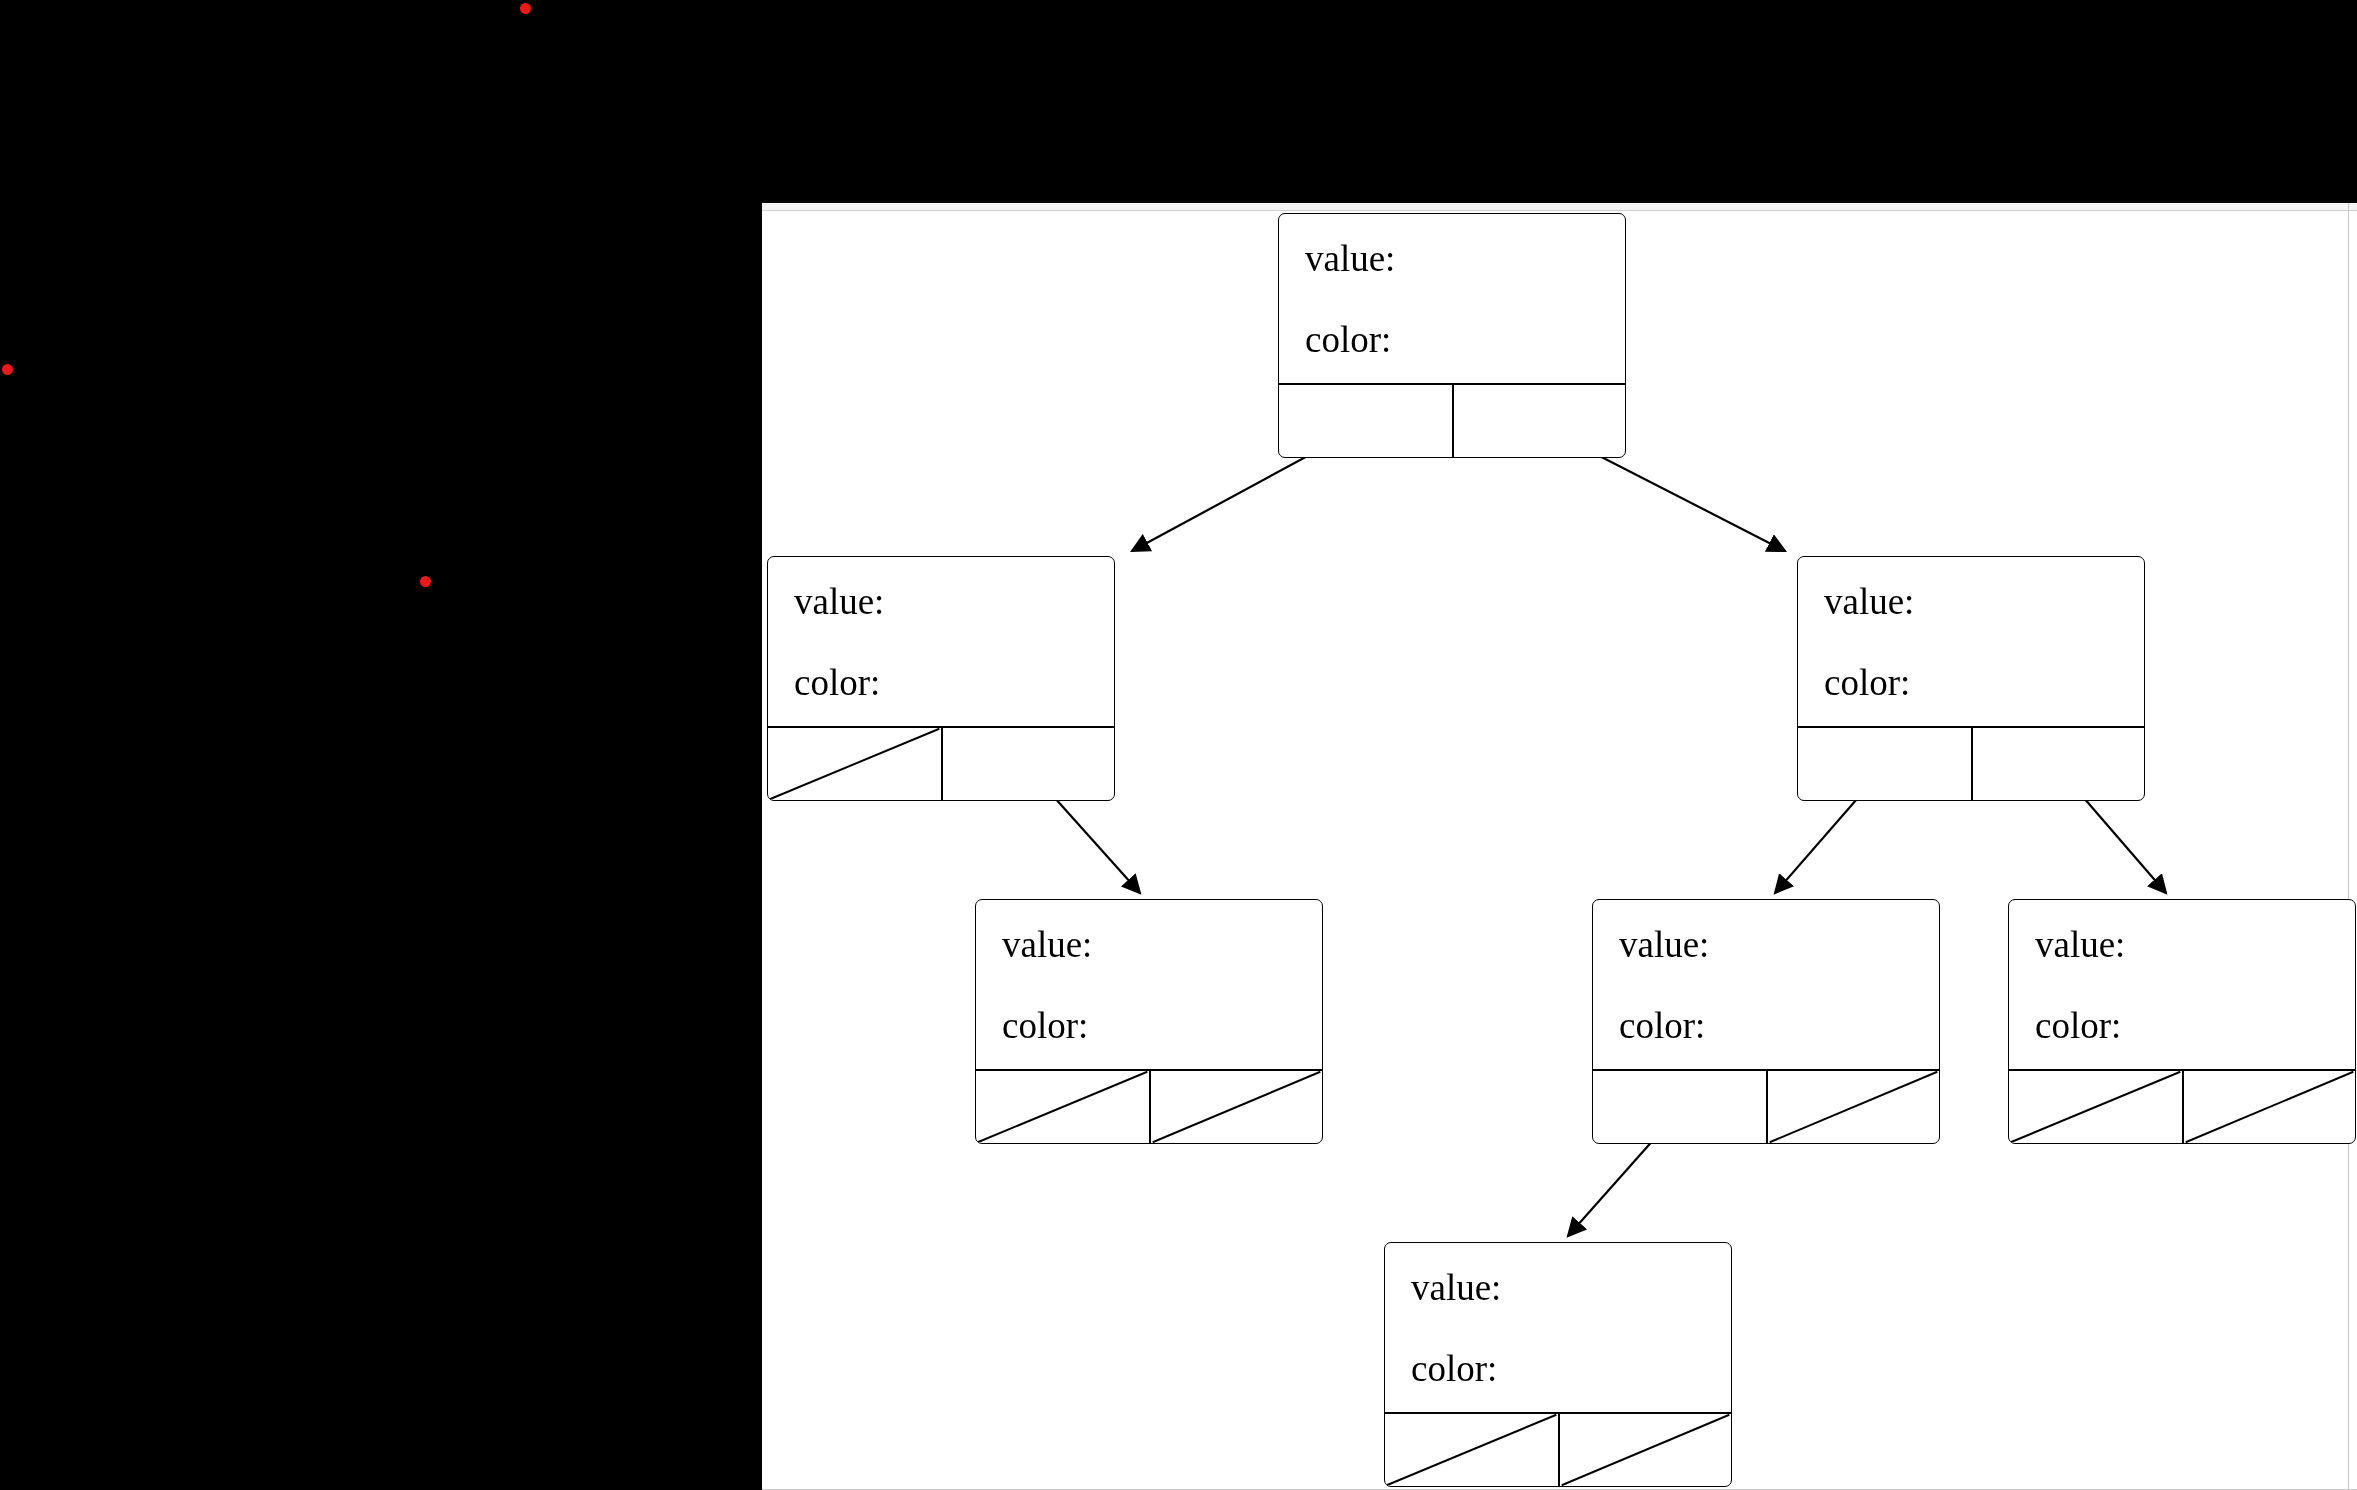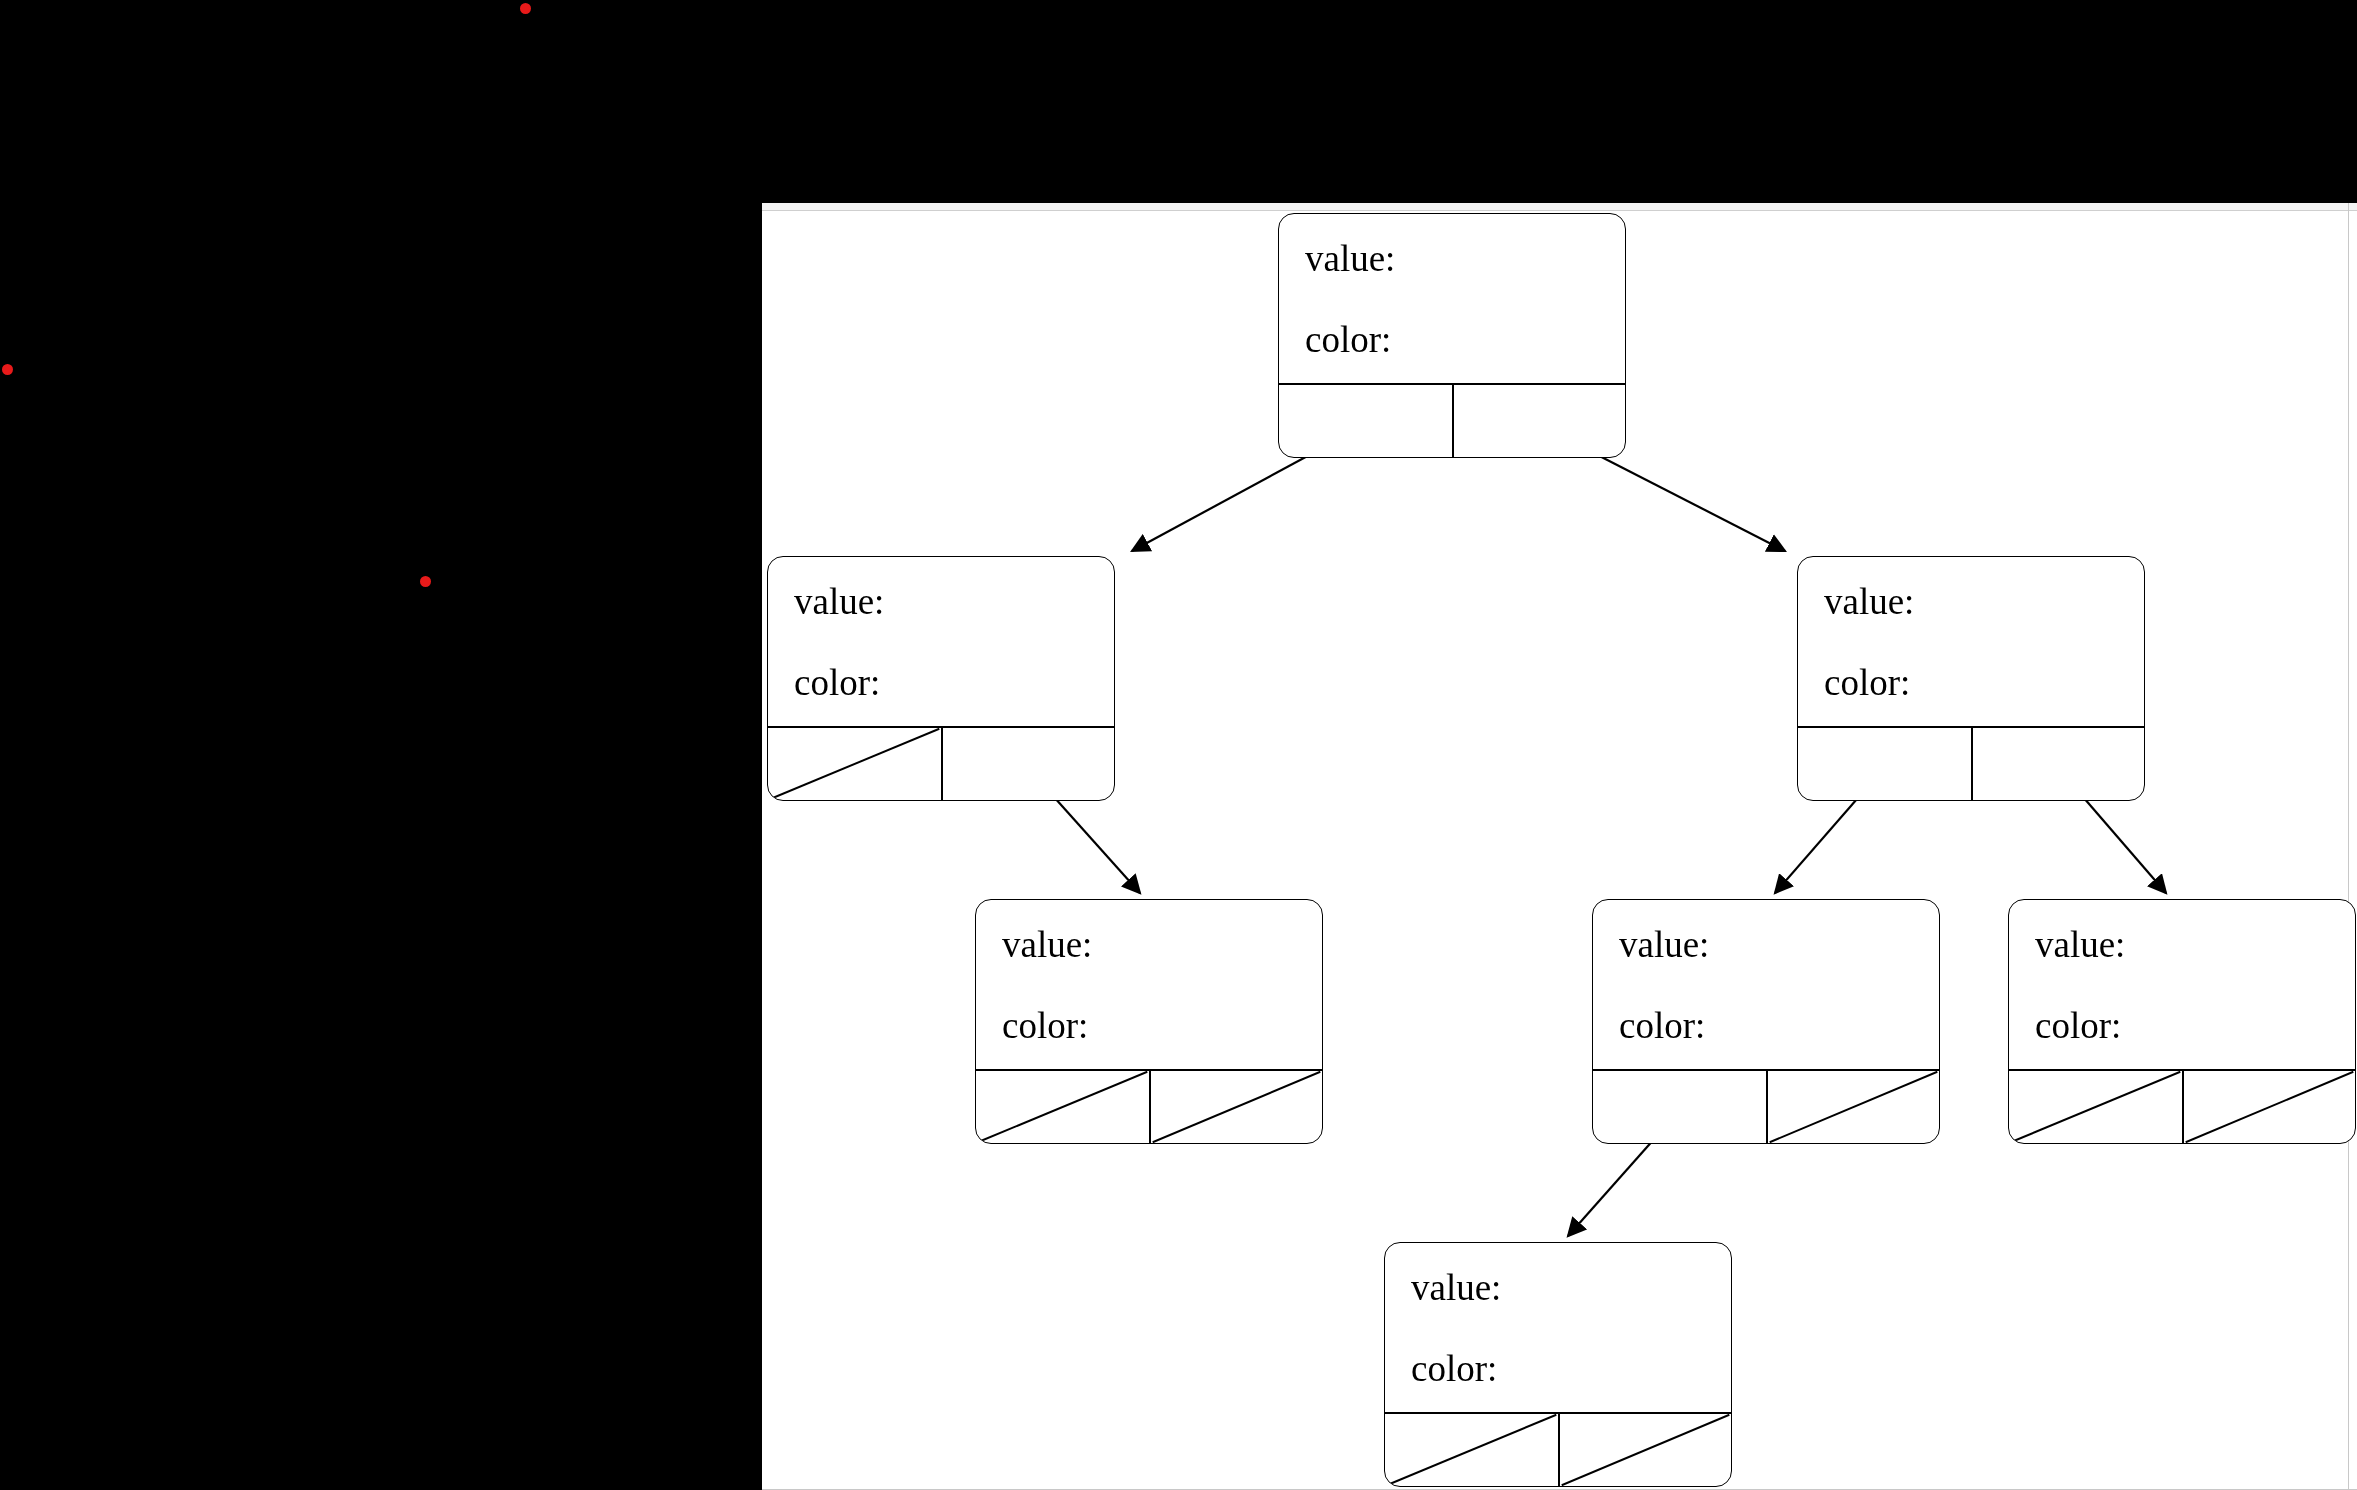--- a/index.html
+++ b/index.html
@@ -37,21 +37,21 @@
 
   
   #edges{position:absolute;left:0;top:0;overflow:visible;}
 
   
   .node{
     position:absolute;
     box-sizing:border-box;
     background:#ffffff;
     border:1.6px solid #000000;
-    border-radius:16px;
+    border-radius:7px;
     overflow:hidden;
   }
   .node .body{
     position:absolute;left:0;top:0;right:0;
     padding:26px 0 0 26px;
     box-sizing:border-box;
   }
   .node .field{
     font-size:37px;
     line-height:1.0;

